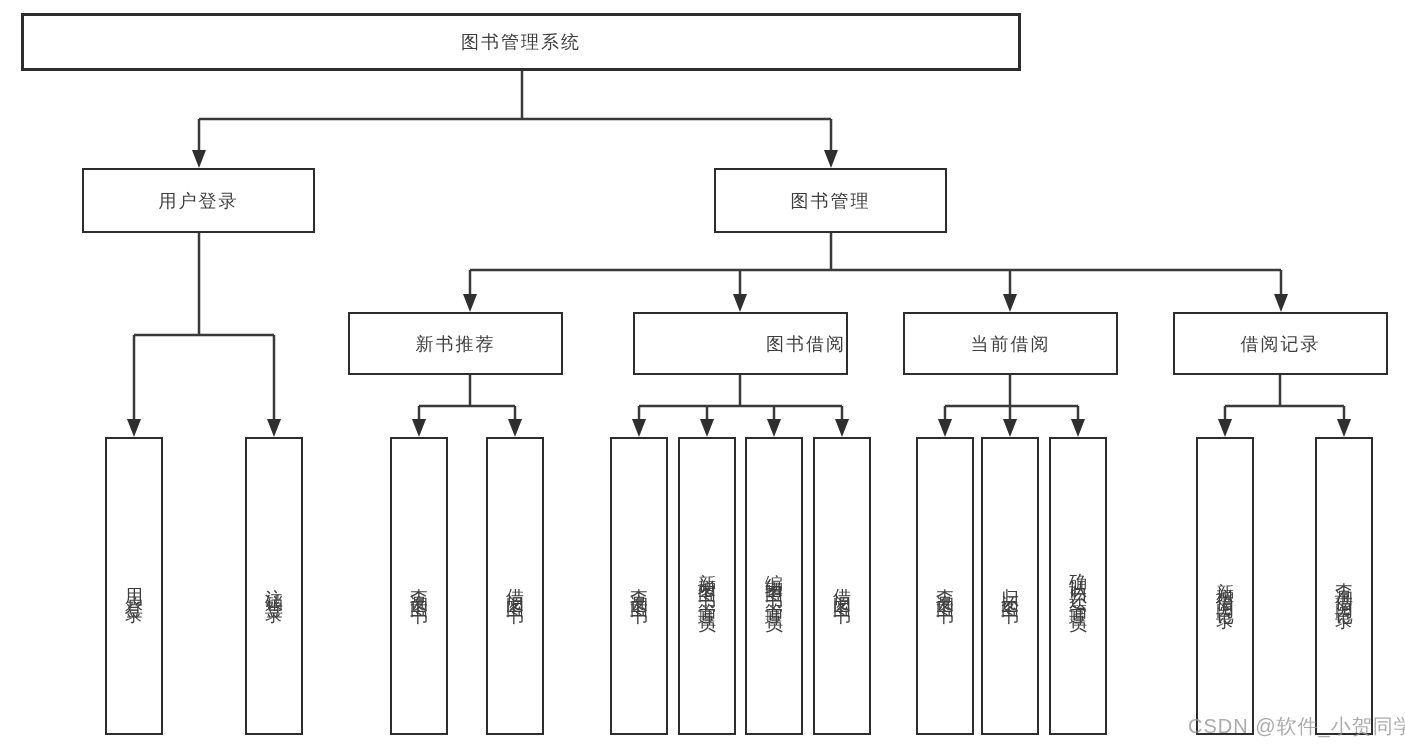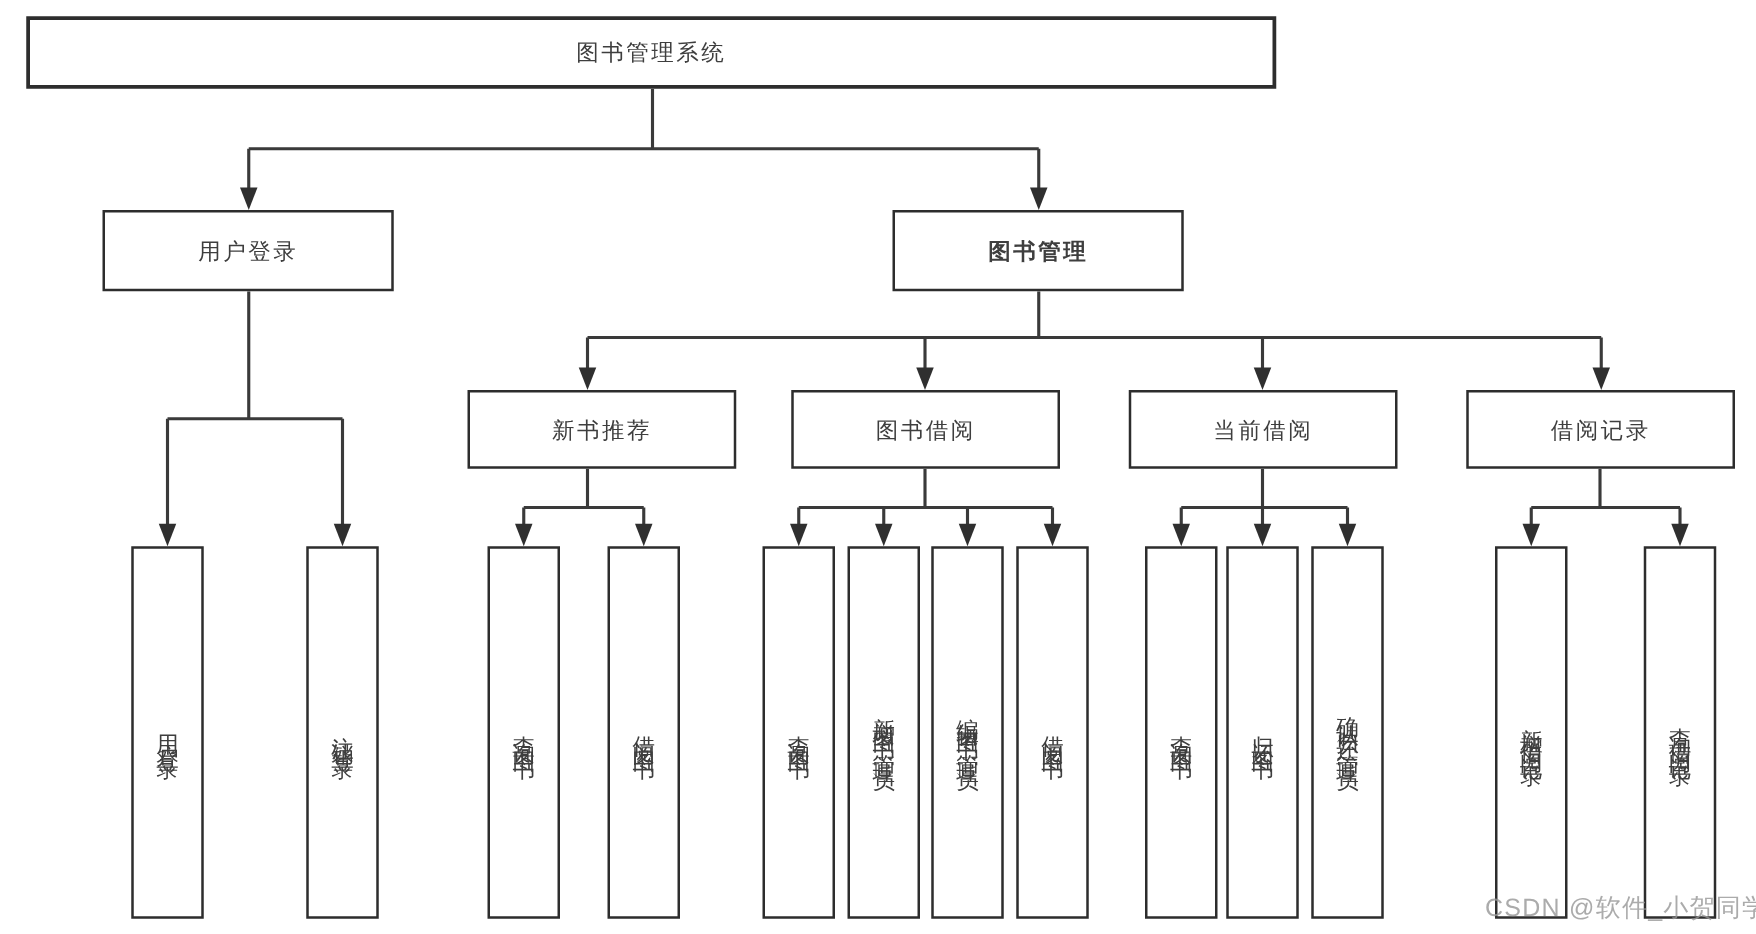--- a/index.html
+++ b/index.html
@@ -71,28 +71,28 @@
     </g>
   </svg>
 
   <div class="box root" style="left:21px;top:13px;width:1000px;height:58px;">
     <span class="hlabel">图书管理系统</span>
   </div>
 
   <div class="box lv1" style="left:82px;">
     <span class="hlabel">用户登录</span>
   </div>
-  <div class="box lv1" style="left:714px;font-weight:bold;">
+  <div class="box lv1" style="left:714px;">
     <span class="hlabel">图书管理</span>
   </div>
 
-  <div class="box lv2" style="left:374px;">
+  <div class="box lv2" style="left:348px;">
     <span class="hlabel">新书推荐</span>
   </div>
-  <div class="box lv2" style="left:633px;">
+  <div class="box lv2" style="left:633px;justify-content:flex-end;">
     <span class="hlabel">图书借阅</span>
   </div>
   <div class="box lv2" style="left:1173px;">
     <span class="hlabel">借阅记录</span>
   </div>
   <div class="box lv2" style="left:903px;">
     <span class="hlabel">当前借阅</span>
   </div>
 
   <div class="box leaf" style="left:105px;">

